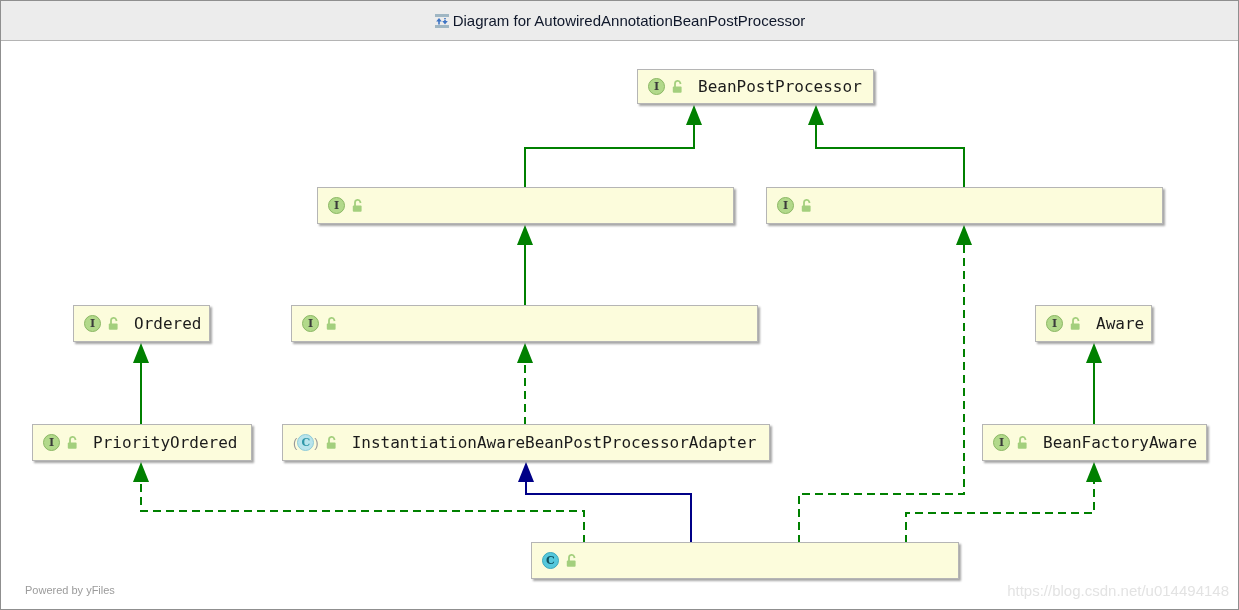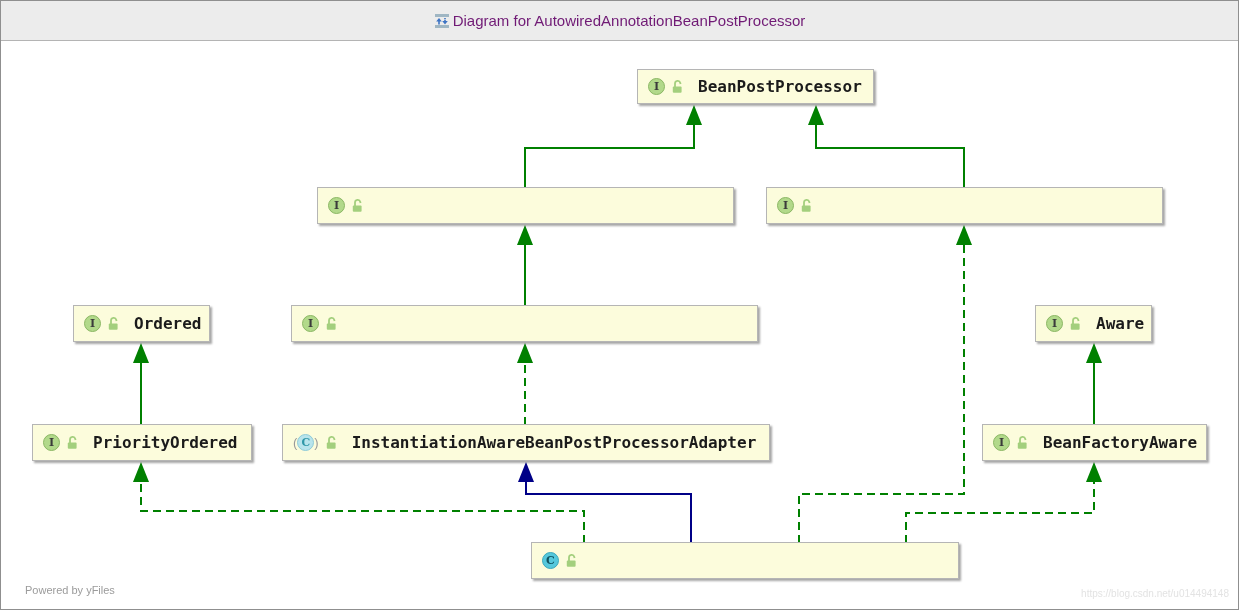--- a/index.html
+++ b/index.html
@@ -12,60 +12,59 @@
     overflow:hidden;
   }
   
   #header{
     position:absolute;left:0;top:0;right:0;height:39px;
     background:#ececec;border-bottom:1px solid #b4b4b4;
     display:flex;align-items:center;justify-content:center;
     z-index:3;
   }
   #header .title{
-    font-size:15px;color:#701a75;margin-left:3px;
+    font-size:15px;color:#0f172a;margin-left:3px;
   }
   
   #edges{position:absolute;left:0;top:0;z-index:1;}
   
   .node{
     position:absolute;z-index:2;
     background:#fcfcdc;
     border:1px solid #b5b5b5;
     box-shadow:2px 2px 2px rgba(0,0,0,0.35);
     display:flex;align-items:center;
     padding-left:10px;box-sizing:border-box;
     cursor:default;
   }
   .node .label{
     font-family:"DejaVu Sans Mono",monospace;
     font-size:16px;color:#1b1b1b;white-space:nowrap;
     margin-left:13px;
-    font-weight:bold;
   }
   .icon-wrap{display:flex;align-items:center;}
   .circle{
     width:17px;height:17px;border-radius:50%;
     display:flex;align-items:center;justify-content:center;
     font-family:"DejaVu Serif",serif;font-size:11px;font-weight:bold;
     box-sizing:border-box;
   }
   .interface .circle{background:#b2d98a;border:1px solid #8bb764;color:#3b3b3b;}
   .class .circle{background:#55c8dc;border:1px solid #3aa8bc;color:#0e5260;}
   .abstract_class .circle{background:#b8e4ec;border:1px solid #8ecbd8;color:#2f97a7;}
   .paren{color:#9a9a9a;font-size:13px;font-family:"Liberation Sans",sans-serif;line-height:17px;}
   .lock{margin-left:6px;}
   
   #powered{
     position:absolute;left:24px;bottom:13px;z-index:2;
     font-size:11px;color:#9b9b9b;
   }
   #watermark{
     position:absolute;right:9px;bottom:10px;z-index:2;
-    font-size:10px;color:#e3e3e3;
+    font-size:15px;color:#e3e3e3;
   }
 </style>
 </head>
 <body>
 
 <div id="window">
 
   <div id="header">
     <svg width="16" height="16" viewBox="0 0 16 16">
       <rect x="1" y="1" width="14" height="3" fill="#9fb6c3"></rect>

